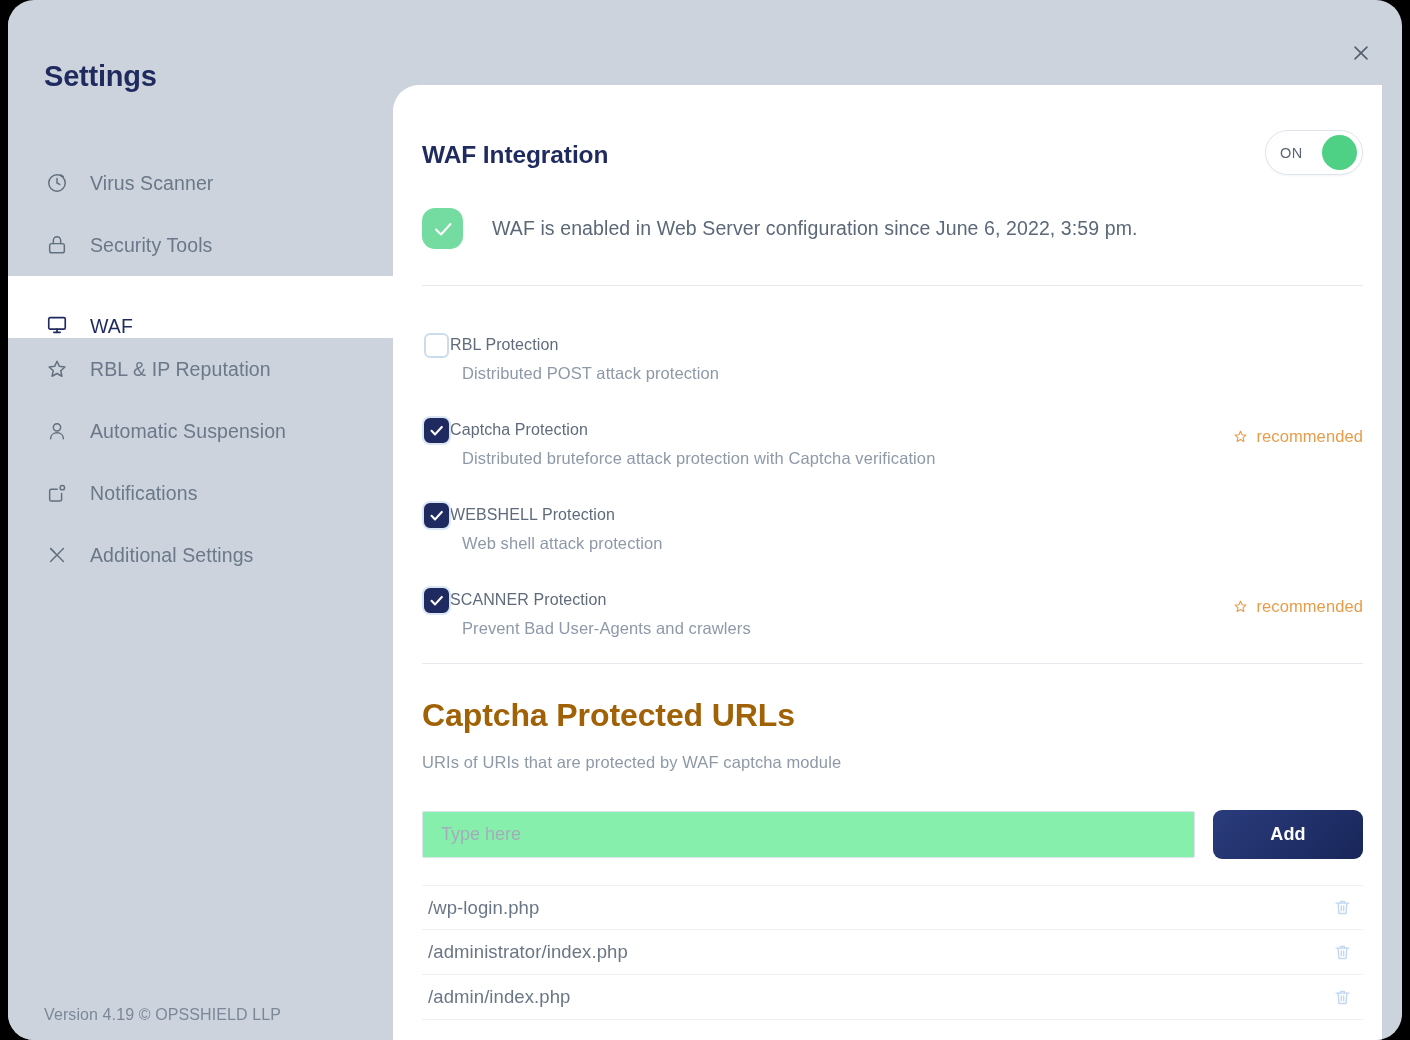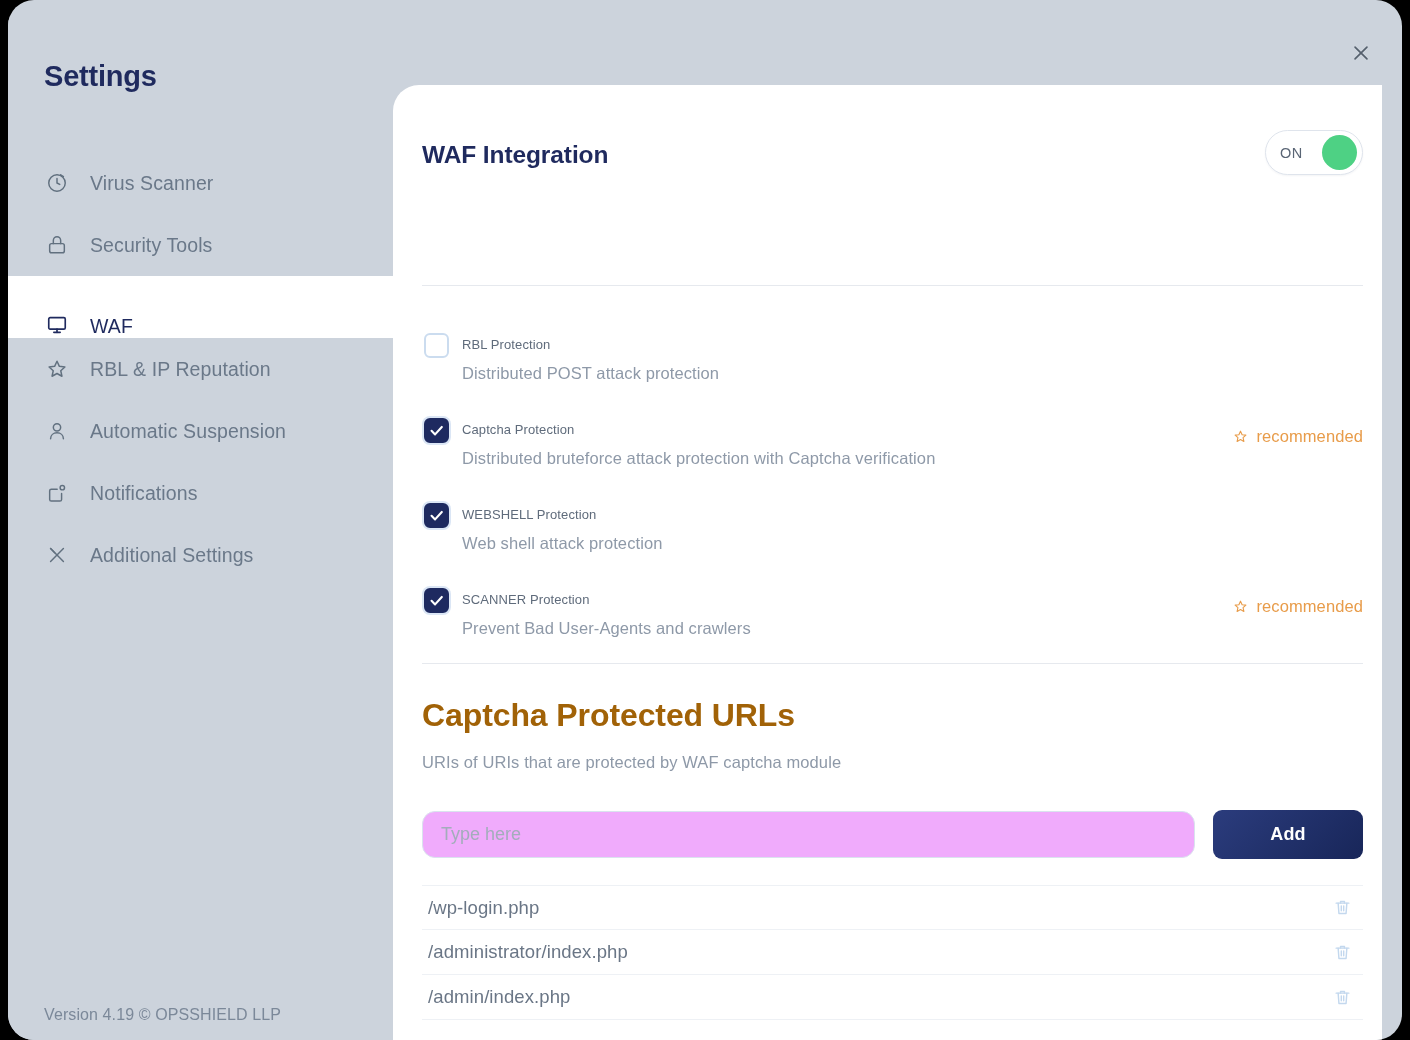--- a/index.html
+++ b/index.html
@@ -237,22 +237,22 @@
     border: 2px solid #cbdcef;
   }
   .cb.on {
     background: #1e2a60;
     border: 2px solid #1e2a60;
     box-shadow: 0 0 0 2px #dbe6f5;
   }
   .cb.on svg { display: block; }
 
   .p-title {
-    margin-left: 40px;
-    font-size: 13px;
+    margin-left: 28px;
+    font-size: 16px;
     color: #5f6b7b;
     line-height: 30px;
     letter-spacing: 0.1px;
   }
   .p-desc {
     margin-left: 40px;
     margin-top: 4px;
     font-size: 16.5px;
     color: #8e99a8;
     letter-spacing: 0.1px;
@@ -294,27 +294,27 @@
     left: 29px;
     top: 725px;
     width: 941px;
     display: flex;
     align-items: center;
   }
   .url-input {
     width: 773px;
     height: 47px;
     border: 1.5px solid #dae3ee;
-    border-radius: 13px;
+    border-radius: 2px;
     padding: 0 18px;
     font-size: 18px;
     color: #5f6b7b;
     font-family: "Liberation Sans", sans-serif;
     outline: none;
-    background: #f0abfc;
+    background: #86efac;
   }
   .url-input::placeholder { color: #a3adbb; }
 
   .add-btn {
     margin-left: 18px;
     width: 150px;
     height: 49px;
     border: none;
     border-radius: 9px;
     background: linear-gradient(135deg, #2b3c7d 0%, #182659 100%);
@@ -458,20 +458,28 @@
   <div class="panel">
     <div class="panel-inner">
 
       <div class="section-title">WAF Integration</div>
 
       <div class="toggle">
         <span class="toggle-text">ON</span>
         <span class="toggle-knob"></span>
       </div>
 
+      <div class="status-row">
+        <span class="status-badge">
+          <svg width="24" height="24" viewBox="0 0 24 24" fill="none" stroke="#ffffff" stroke-width="2" stroke-linecap="round" stroke-linejoin="round">
+              <polyline points="5 12.5 10 17.5 19.5 7"></polyline>
+            </svg>
+        </span>
+        <span class="status-text">WAF is enabled in Web Server configuration since June 6, 2022, 3:59 pm.</span>
+      </div>
 
       <div class="divider d1"></div>
 
       <div class="protections">
 
         <div class="protection">
           <span class="cb off">
             
           </span>
           <div class="p-title">RBL Protection</div>

